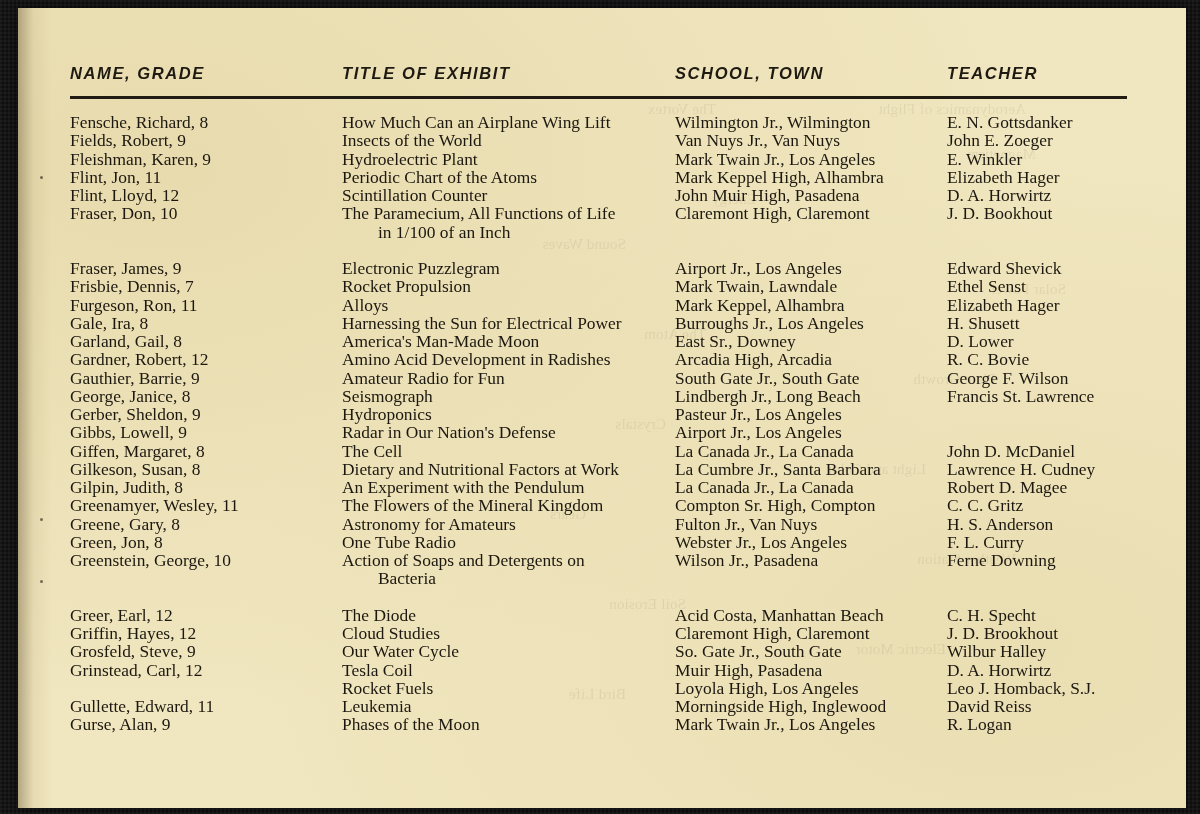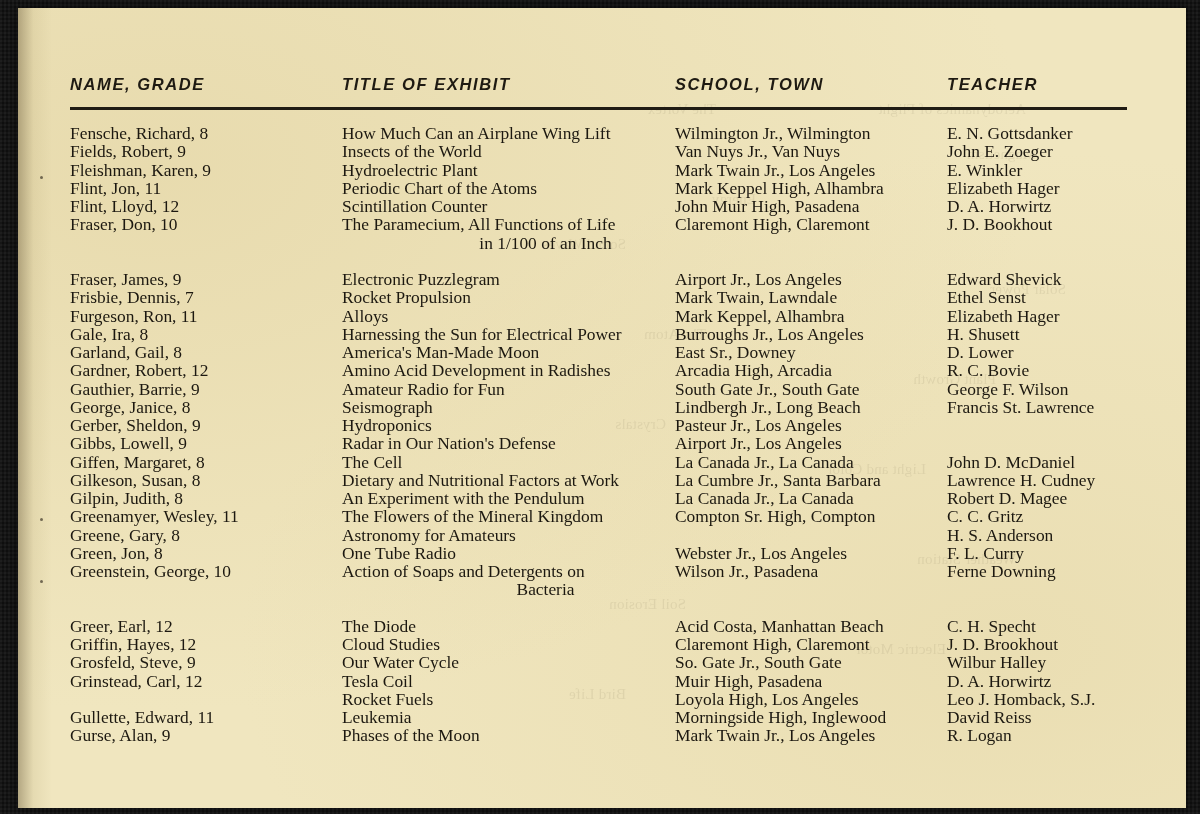--- a/index.html
+++ b/index.html
@@ -76,21 +76,21 @@
     pointer-events: none;
   }
   .showthrough .st-row {
     position: absolute;
     white-space: nowrap;
   }
 
   .content {
     position: absolute;
     left: 52px;
-    top: 67px;
+    top: 56px;
     width: 1060px;
   }
 
   
   .head-row {
     position: relative;
     height: 30px;
   }
   .head-cell {
     position: absolute;
@@ -128,21 +128,21 @@
     font-size: 17.4px;
     line-height: 18.2px;
     color: #1c1810;
     white-space: nowrap;
   }
   .c-name  { left: 0px;   width: 270px; }
   .c-title { left: 272px; width: 335px; }
   .c-school{ left: 605px; width: 275px; }
   .c-teach { left: 877px; width: 230px; font-family: Liberation Serif, serif; }
 
-  .cont-indent { padding-left: 36px; text-align: center; }
+  .cont-indent { padding-left: 36px; }
 </style>
 </head>
 <body>
 
 <div class="scan-bg"></div>
 
 <div class="page">
   <div class="gutter"></div>
   <div class="gutter-mark" style="top:168px"></div>
   <div class="gutter-mark" style="top:510px"></div>
@@ -295,20 +295,21 @@
         </div>
         <div class="row">
           <div class="cell c-name">Greenamyer, Wesley, 11</div>
           <div class="cell c-title">The Flowers of the Mineral Kingdom</div>
           <div class="cell c-school">Compton Sr. High, Compton</div>
           <div class="cell c-teach">C. C. Gritz</div>
         </div>
         <div class="row">
           <div class="cell c-name">Greene, Gary, 8</div>
           <div class="cell c-title">Astronomy for Amateurs</div>
+          <div class="cell c-school">Fulton Jr., Van Nuys</div>
           <div class="cell c-teach">H. S. Anderson</div>
         </div>
         <div class="row">
           <div class="cell c-name">Green, Jon, 8</div>
           <div class="cell c-title">One Tube Radio</div>
           <div class="cell c-school">Webster Jr., Los Angeles</div>
           <div class="cell c-teach">F. L. Curry</div>
         </div>
         <div class="row">
           <div class="cell c-name">Greenstein, George, 10</div>

